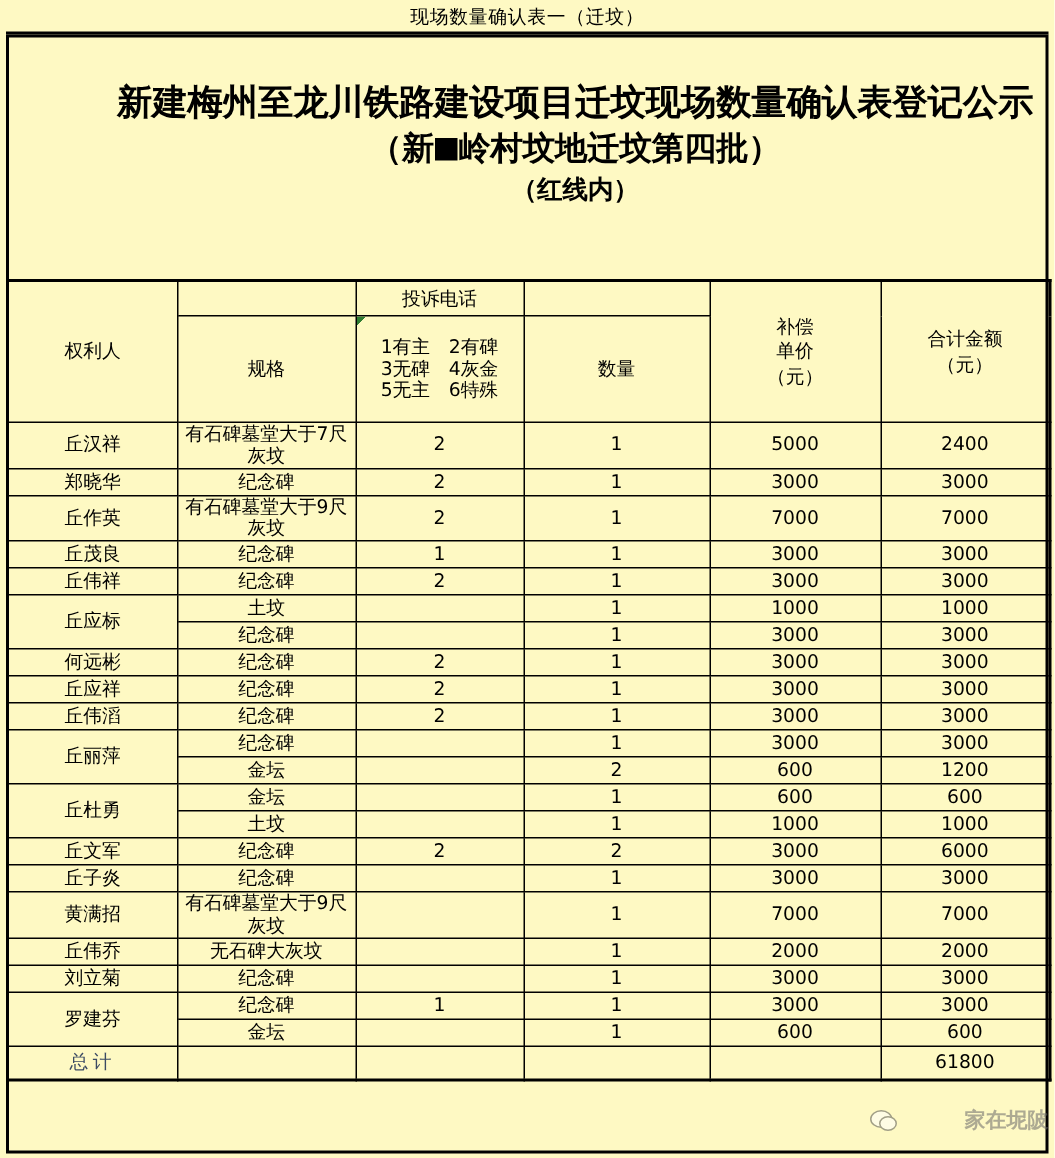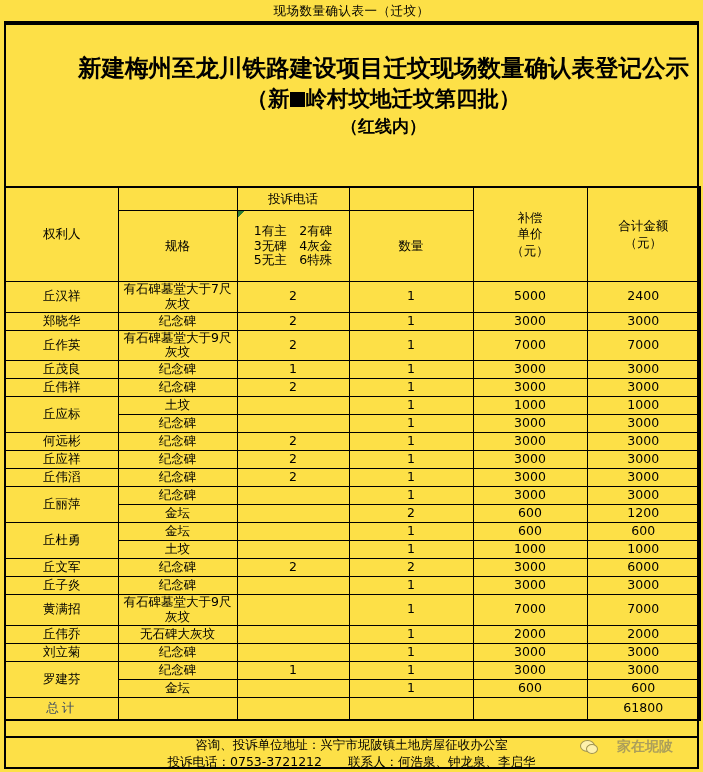--- a/index.html
+++ b/index.html
@@ -9,21 +9,21 @@
   }
   body {
     font-family: "DejaVu Sans", "Liberation Sans", sans-serif;
     color: #000000;
   }
   #page {
     width: 703px;
     height: 772px;
     position: relative;
     box-sizing: border-box;
-    background: #fde047;
+    background: #fef9c3;
     overflow: hidden;
   }
 
   
   .running-header {
     position: absolute;
     left: 4px;
     top: 1px;
     width: 695px;
     height: 20px;
@@ -198,20 +198,21 @@
     position: absolute;
     left: 578px;
     top: 736px;
     width: 121px;
     height: 22px;
     display: flex;
     align-items: center;
     gap: 20px;
     opacity: 0.55;
     pointer-events: none;
+    justify-content: space-between;
   }
   .wm-logo {
     width: 19px;
     height: 16px;
     position: relative;
     flex: 0 0 auto;
   }
   .wm-bub1 {
     position: absolute;
     left: 2px; top: 1px;
@@ -464,24 +465,20 @@
           <td class="total-label">总计</td>
           <td class="num-cell"></td>
           <td class="num-cell"></td>
           <td class="num-cell"></td>
           <td class="num-cell"></td>
           <td class="num-cell">61800</td>
         </tr>
       </tbody>
   </table>
 
-  <div class="footer">
-    <div class="footer-line1">咨询、投诉单位地址：兴宁市坭陂镇土地房屋征收办公室</div>
-    <div class="footer-line2"><span>投诉电话：0753-3721212</span><span class="gap-wide"></span><span>联系人：何浩泉、钟龙泉、李启华</span></div>
-  </div>
 
   <div class="watermark">
     <span class="wm-logo">
       <span class="wm-bub1"></span>
         <span class="wm-bub2"></span>
     </span>
     <span class="wm-text">家在坭陂</span>
   </div>
 
 </div>

